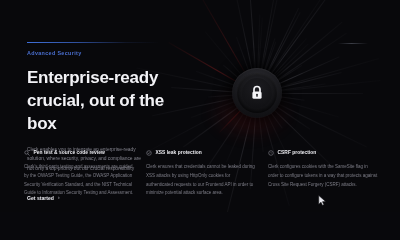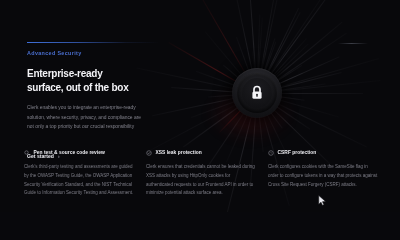--- a/index.html
+++ b/index.html
@@ -81,21 +81,21 @@
   }
   .eyebrow {
     font-size: 5.4px;
     font-weight: bold;
     letter-spacing: 0.35px;
     color: #4a6fd0;
     margin: 0 0 11px 0;
     line-height: 1;
   }
   .headline {
-    font-size: 10px;
+    font-size: 17px;
     font-weight: bold;
     line-height: 1.34;
     letter-spacing: -0.25px;
     color: #f2f2f6;
     margin: 0 0 9px 0;
   }
   .headline .l2 { display: block; }
   .lede {
     font-size: 4.9px;
     line-height: 1.92;
@@ -267,21 +267,21 @@
     </div>
   <div class="glow-red"></div>
 
   <div class="divider-blue"></div>
   <div class="divider-grey"></div>
 
   <div class="hero">
     <p class="eyebrow">Advanced Security</p>
     <h1 class="headline">
       <span class="l1">Enterprise-ready</span>
-      <span class="l2">surface, out of the box</span>
+      <span class="l2">crucial, out of the box</span>
     </h1>
     <p class="lede">Clerk enables you to integrate an enterprise-ready solution, where security, privacy, and compliance are not only a top priority but our crucial responsibility</p>
     <a class="cta" href="#">
       <span>Get started</span>
       <span class="arrow">›</span>
     </a>
   </div>
 
   <div class="badge-wrap">
     <div class="badge-outer"></div>

